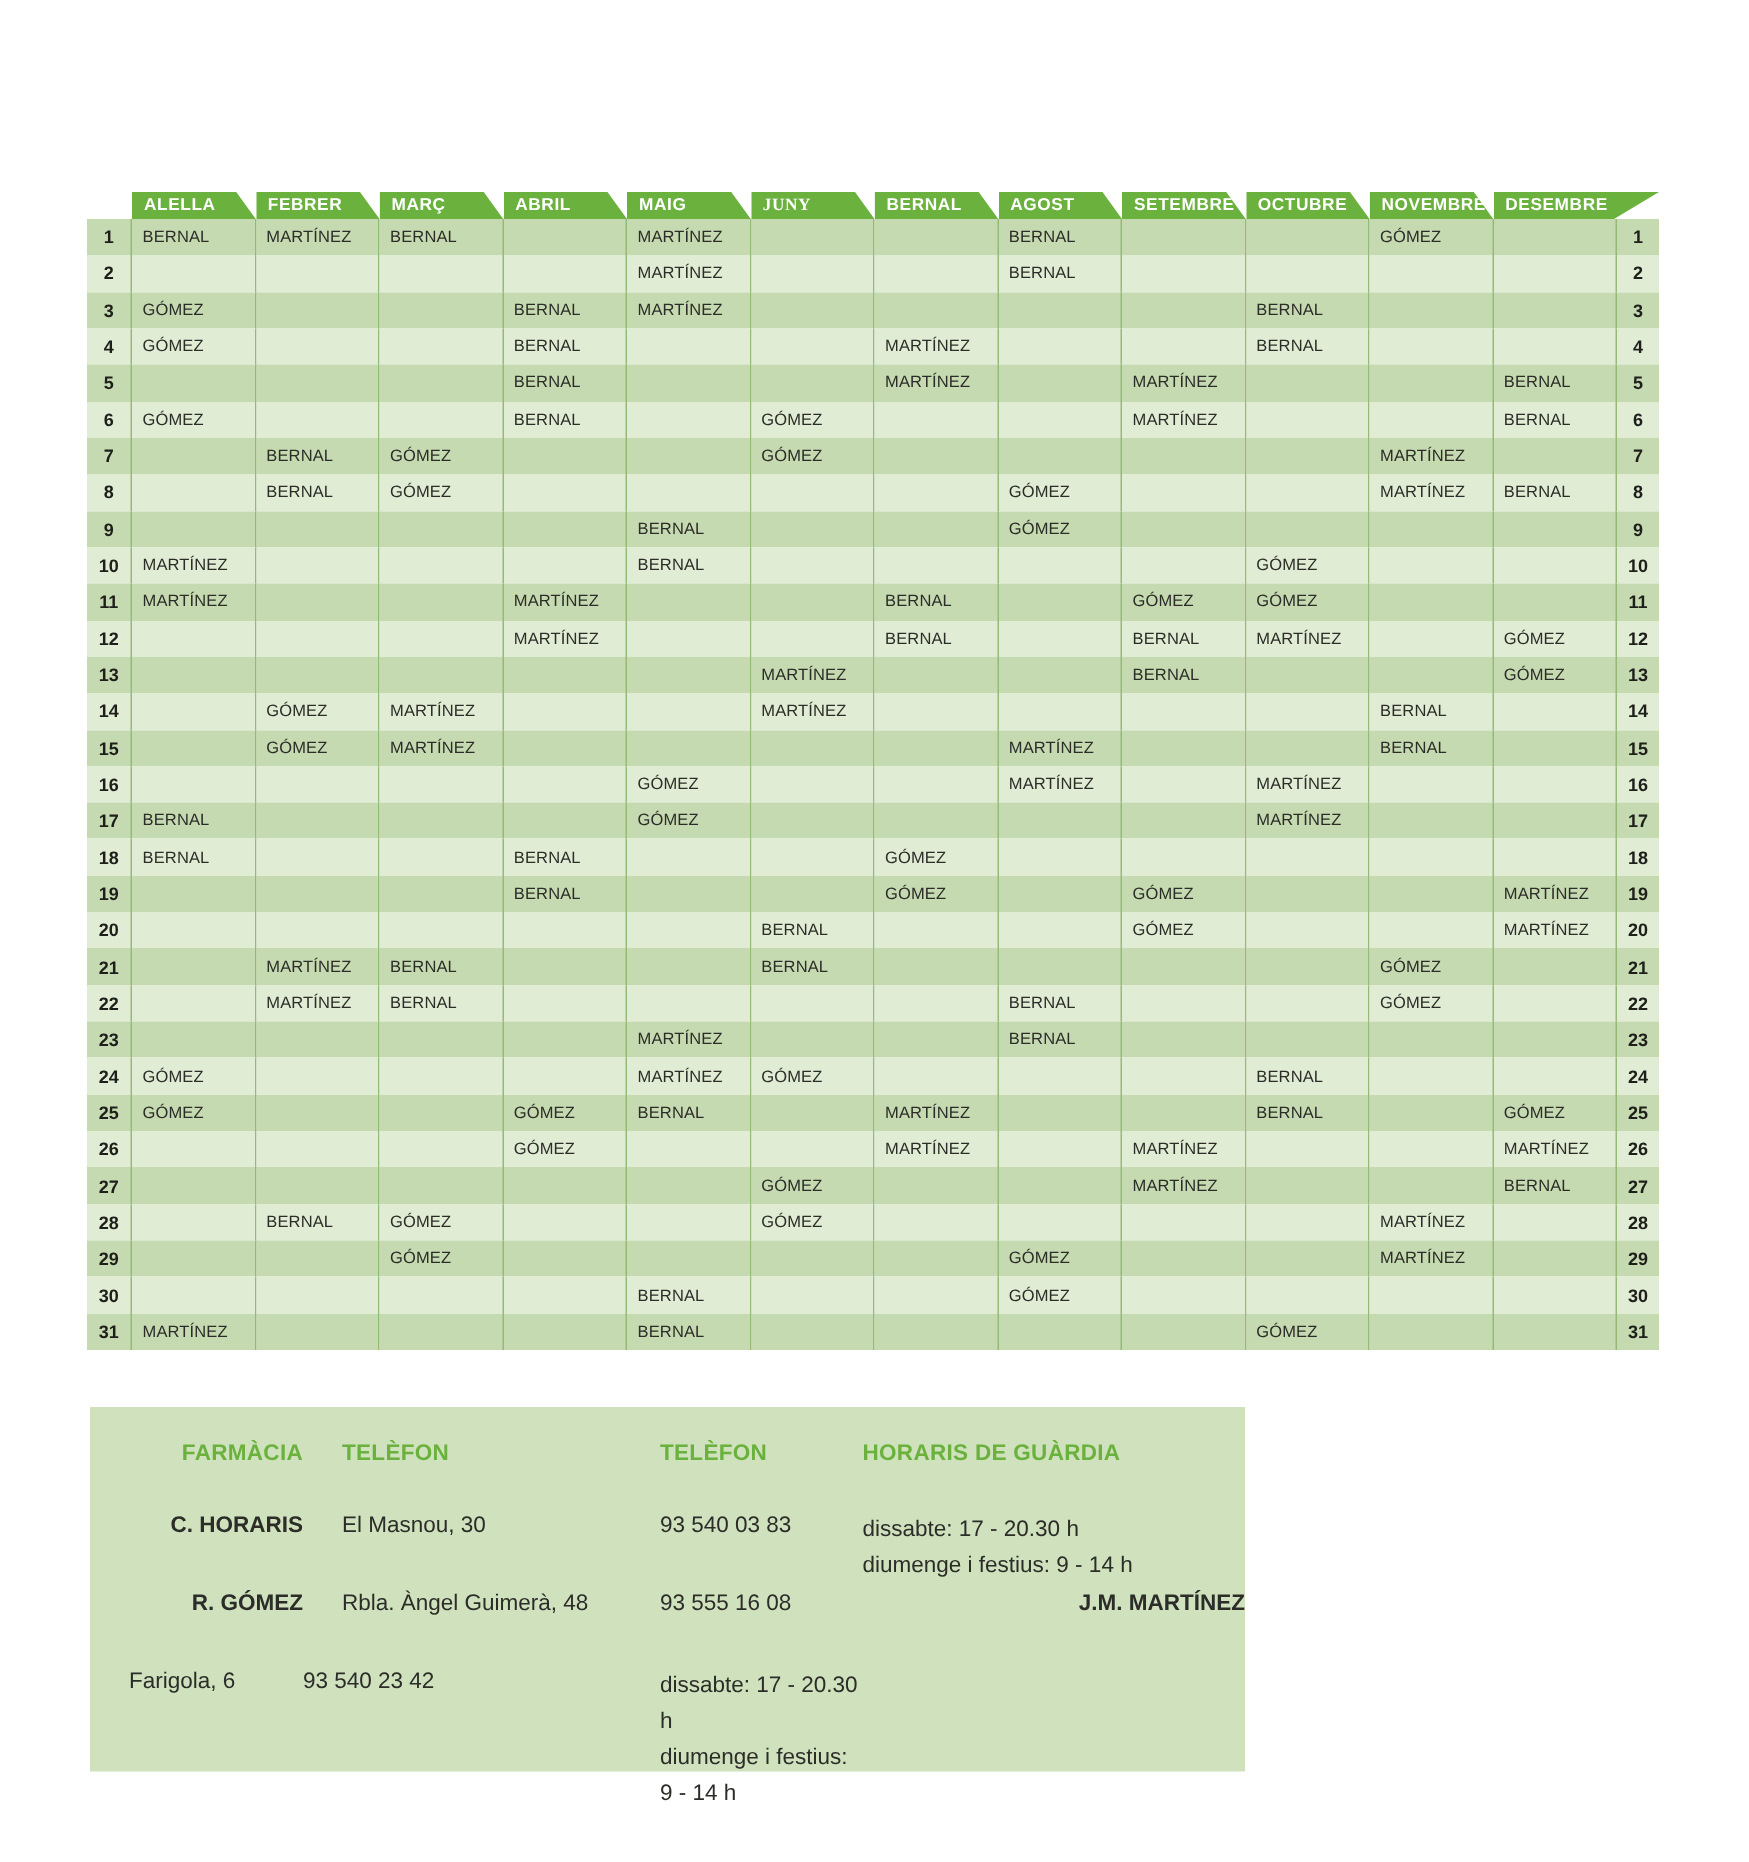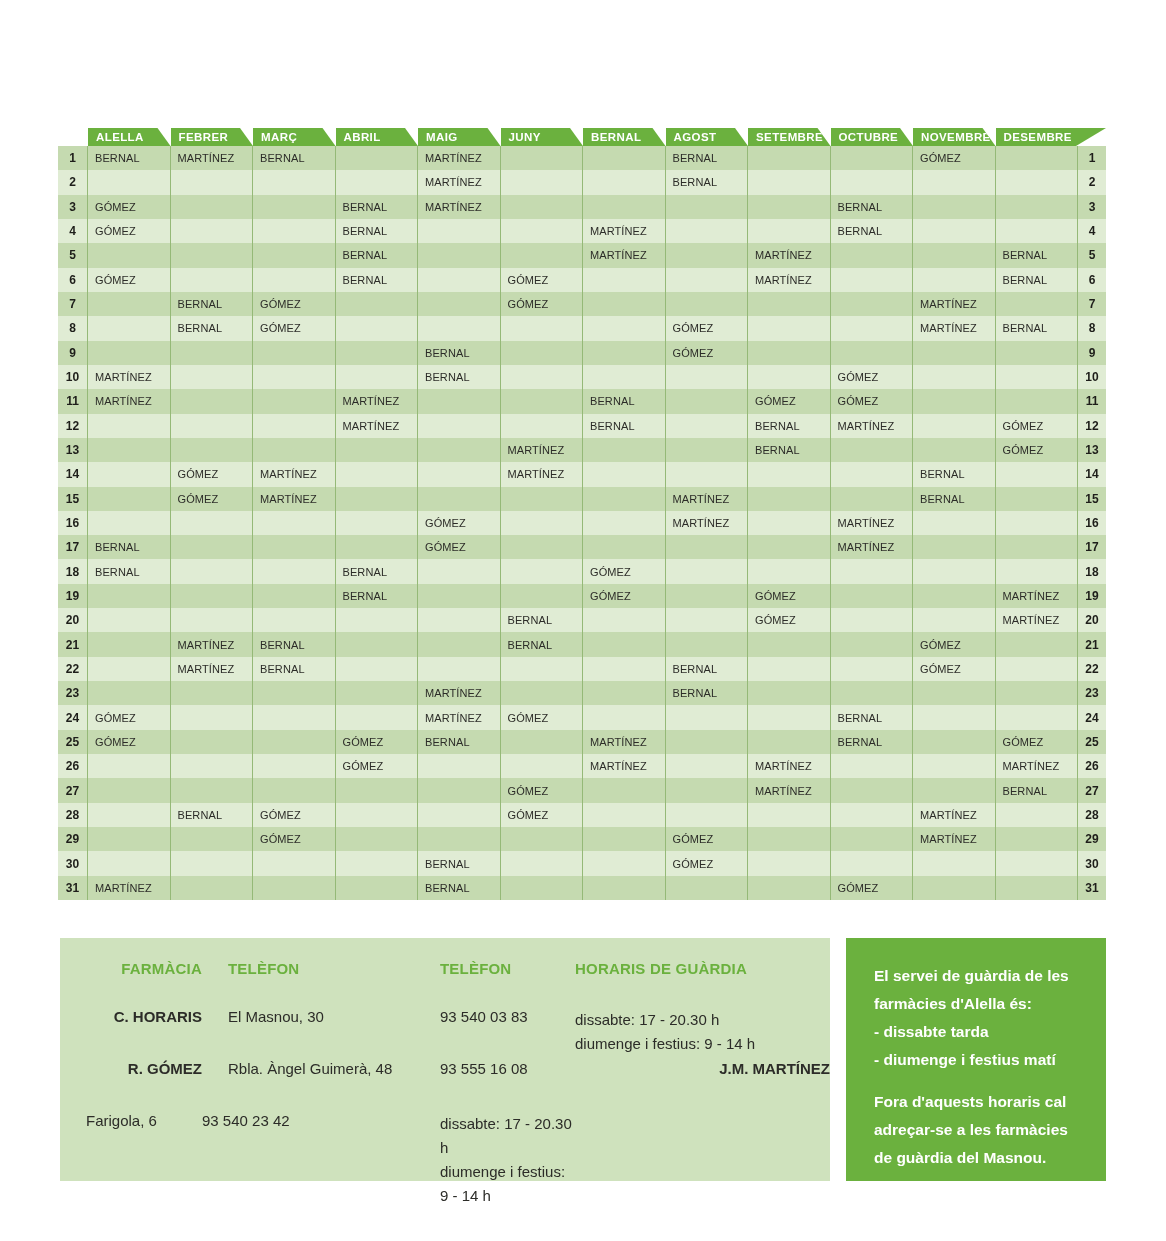--- a/index.html
+++ b/index.html
@@ -59,21 +59,21 @@
 
 <div class="page">
 
 
   <div class="calendar" id="cal">
       <div class="mh" style="grid-area: 1 / 2;">ALELLA</div>
       <div class="mh" style="grid-area: 1 / 3;">FEBRER</div>
       <div class="mh" style="grid-area: 1 / 4;">MARÇ</div>
       <div class="mh" style="grid-area: 1 / 5;">ABRIL</div>
       <div class="mh" style="grid-area: 1 / 6;">MAIG</div>
-      <div class="mh" style="grid-area: 1 / 7;">JUNY</div>
+      <div class="mh" style="grid-area: 1 / 7; font-family: Liberation Serif, serif;">JUNY</div>
       <div class="mh" style="grid-area: 1 / 8;">BERNAL</div>
       <div class="mh" style="grid-area: 1 / 9;">AGOST</div>
       <div class="mh" style="grid-area: 1 / 10;">SETEMBRE</div>
       <div class="mh" style="grid-area: 1 / 11;">OCTUBRE</div>
       <div class="mh" style="grid-area: 1 / 12;">NOVEMBRE</div>
       <div class="mh mh-last" style="grid-area: 1 / 13 / auto / 15;">DESEMBRE</div>
       <div class="num num-l dk" style="grid-area: 2 / 1;">1</div>
       <div class="cell dk" style="grid-area: 2 / 2;">BERNAL</div>
       <div class="cell dk" style="grid-area: 2 / 3;">MARTÍNEZ</div>
       <div class="cell dk" style="grid-area: 2 / 4;">BERNAL</div>
@@ -524,23 +524,14 @@
         <div class="dc-addr">Rbla. Àngel Guimerà, 48</div>
         <div class="dc-phone">93 555 16 08</div>
         <div class="dc-pharm">J.M. MARTÍNEZ</div>
         <div class="dc-addr">Farigola, 6</div>
         <div class="dc-phone">93 540 23 42</div>
         <div class="dc-hours">dissabte: 17 - 20.30 h
 diumenge i festius: 9 - 14 h</div>
       </div>
   </div>
 
-  <div class="notice">
-    <p>El servei de guàrdia de les
-farmàcies d'Alella és:
-- dissabte tarda
-- diumenge i festius matí</p>
-    <p>Fora d'aquests horaris cal
-adreçar-se a les farmàcies
-de guàrdia del Masnou.</p>
-  </div>
 
 </div>
 
 </body></html>

